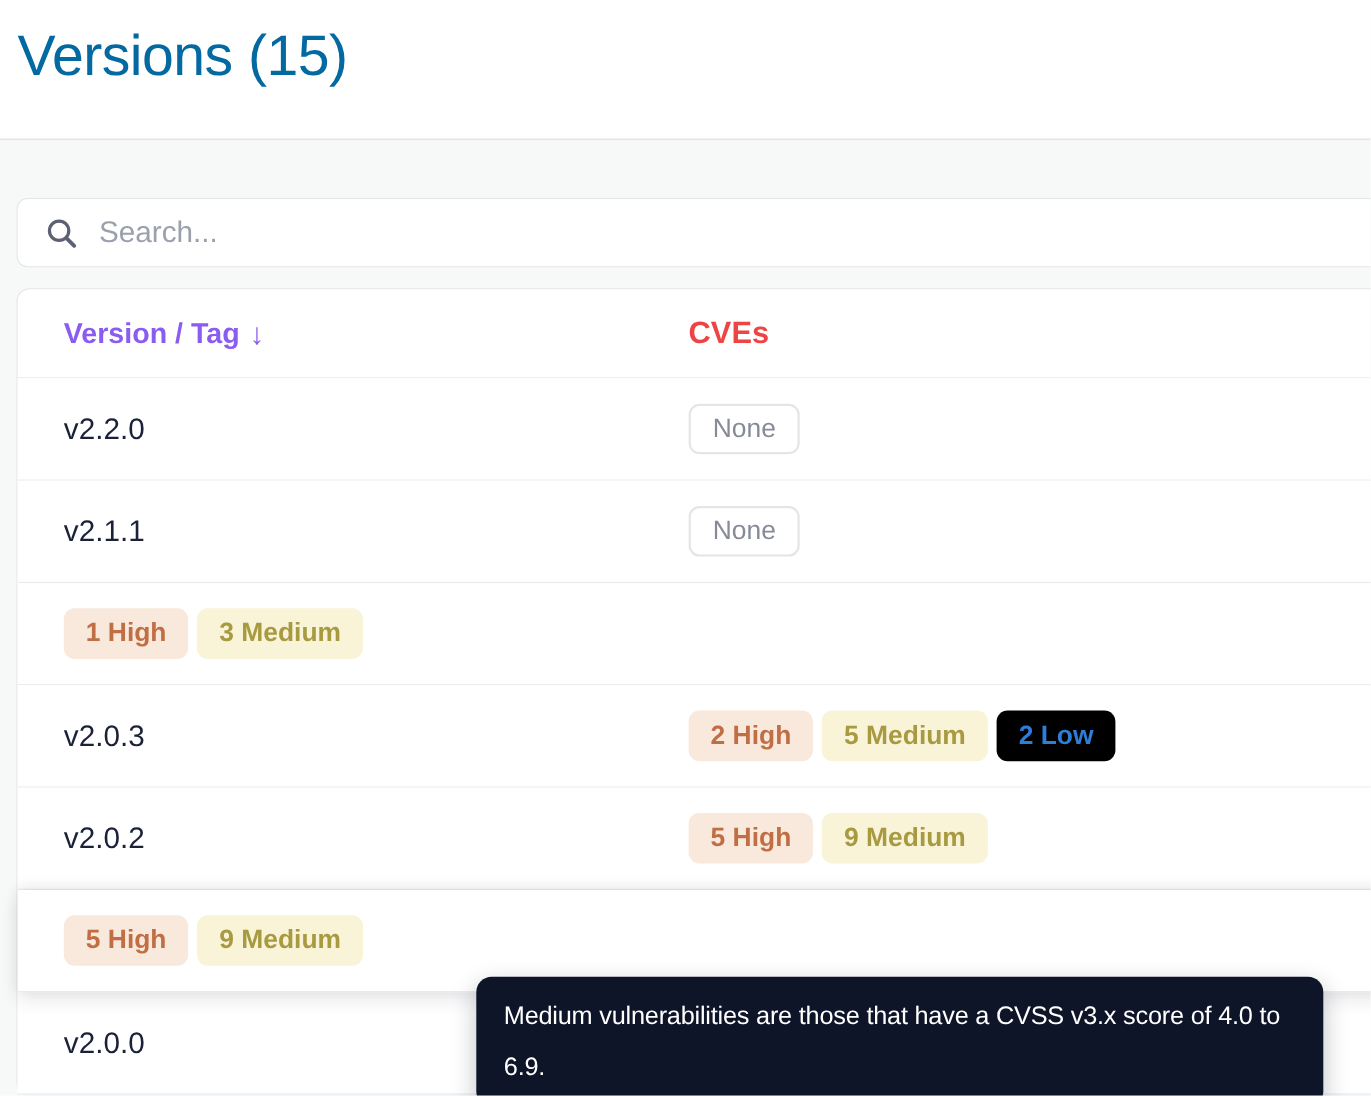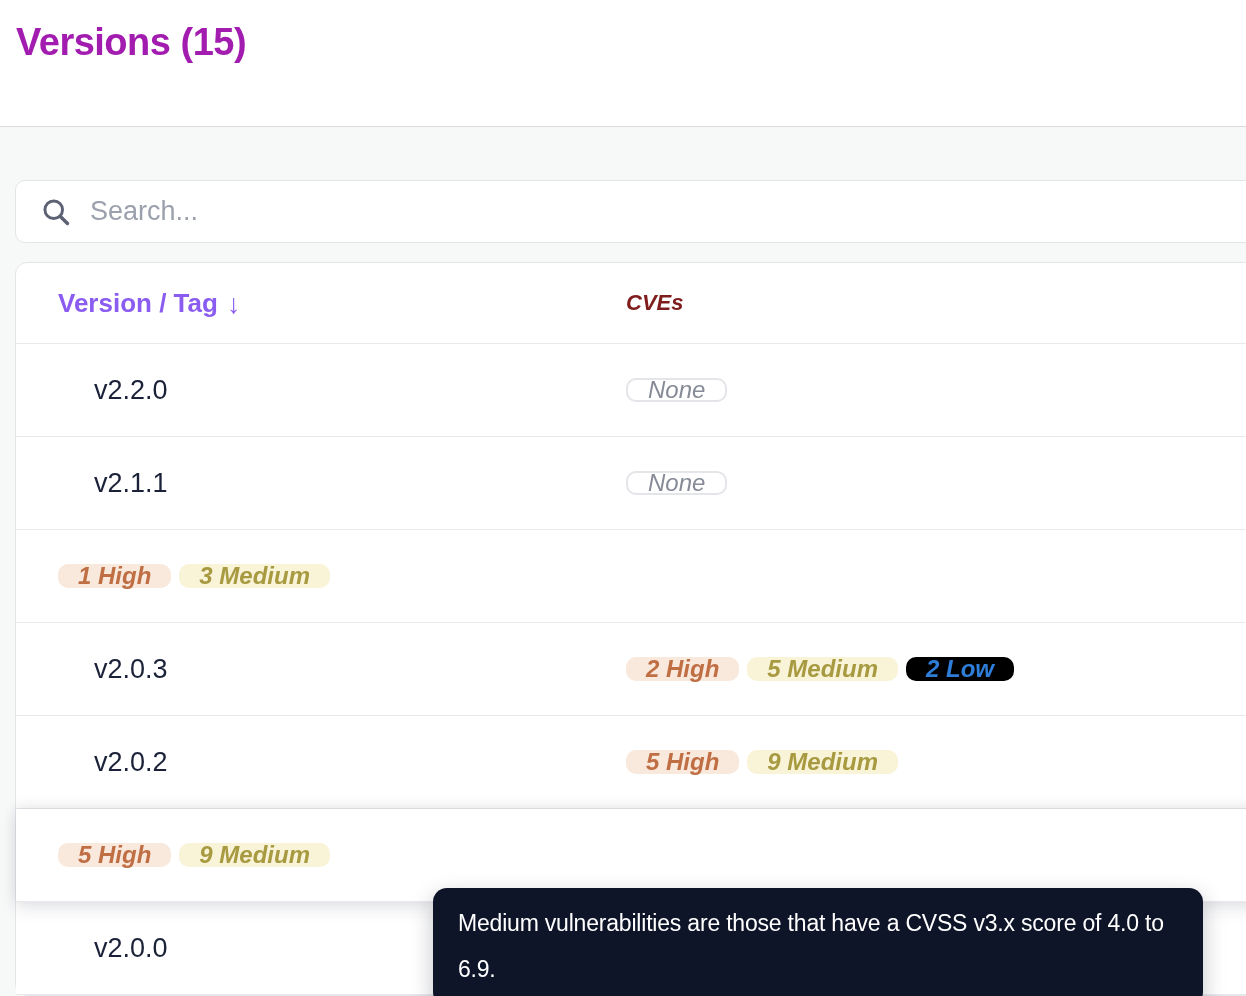--- a/index.html
+++ b/index.html
@@ -17,23 +17,23 @@
   }
 
   
   .page-header {
     background: #ffffff;
     height: 127px;
     border-bottom: 1px solid #d9dbde;
     box-sizing: border-box;
   }
   .page-title {
-    font-size: 38px;
-    font-weight: 700;
-    color: #a21caf;
+    font-size: 52px;
+    font-weight: 400;
+    color: #0369a1;
     padding: 21px 0 0 16px;
     letter-spacing: -0.5px;
   }
 
   
   .content {
     padding-left: 15px;
     position: relative;
   }
 
@@ -101,62 +101,59 @@
     gap: 9px;
     cursor: pointer;
   }
   .sort-arrow {
     font-size: 27px;
     font-weight: 400;
     color: #8a5cf0;
     transform: translateY(1px);
   }
   .header-cves-label {
-    color: #7f1d1d;
-    font-size: 22px;
+    color: #ef4444;
+    font-size: 28px;
     font-weight: 700;
-    font-style: italic;
   }
 
   .table-row {
     height: 93px;
     display: flex;
     align-items: center;
     padding-left: 42px;
     border-bottom: 1px solid #e8e9ed;
     box-sizing: border-box;
     background: #ffffff;
   }
   .table-row.hovered {
     position: relative;
     z-index: 2;
     box-shadow: 0 6px 16px rgba(40, 44, 63, 0.13), 0 -4px 12px rgba(40, 44, 63, 0.07);
   }
   .version-text {
     font-size: 27px;
     color: #1a2138;
-    margin-left: 36px;
   }
   .badges {
     display: flex;
     align-items: center;
     gap: 8px;
   }
   .badge {
     display: inline-flex;
     align-items: center;
     justify-content: center;
-    height: 24px;
+    height: 46px;
     padding: 0 20px;
     border-radius: 10px;
     font-size: 24px;
     font-weight: 600;
     box-sizing: border-box;
     white-space: nowrap;
-    font-style: italic;
   }
   .badge.none {
     background: #ffffff;
     border: 2px solid #e4e5e9;
     color: #868b97;
     font-weight: 500;
   }
   .badge.high {
     background: #f9e8dc;
     color: #c06f44;

